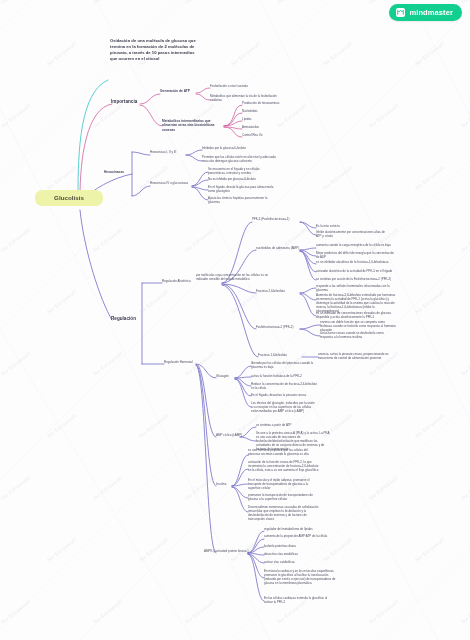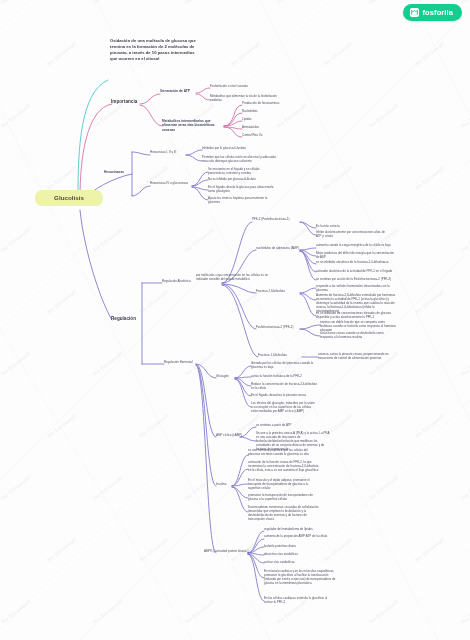--- a/index.html
+++ b/index.html
@@ -220,21 +220,21 @@
       <path d="M248,554 C256,554 256,601 264,601" stroke="#7a74c9"></path>
     </g>
   </svg>
 
   <div id="logo">
     <span class="mark">
       <svg width="7" height="7" viewBox="0 0 10 10">
           <path d="M1 8V2l2 2 2-2 2 2 2-2v6" stroke="#13cf8f" stroke-width="1.4" fill="none" stroke-linejoin="round"></path>
         </svg>
     </span>
-    <span class="word">fosforila</span>
+    <span class="word">mindmaster</span>
   </div>
 
   <div class="node root" style="left:35px; top:190px; width:68px;">Glucolisis</div>
 
   <div class="node title" style="left:110px; top:38px; width:88px;">Oxidación de una molécula de glucosa que termina en la formación de 2 moléculas de piruvato, a través de 10 pasos intermedios que ocurren en el citosol</div>
 
   <div class="node lvl1" style="left:111px; top:99px; width:32px;">Importancia</div>
 
   <div class="node lvl2" style="left:160px; top:89px; width:38px;">Generación de ATP</div>
   <div class="node leaf" style="left:210px; top:85px; width:78px;">Fosforilación a nivel sustrato</div>

